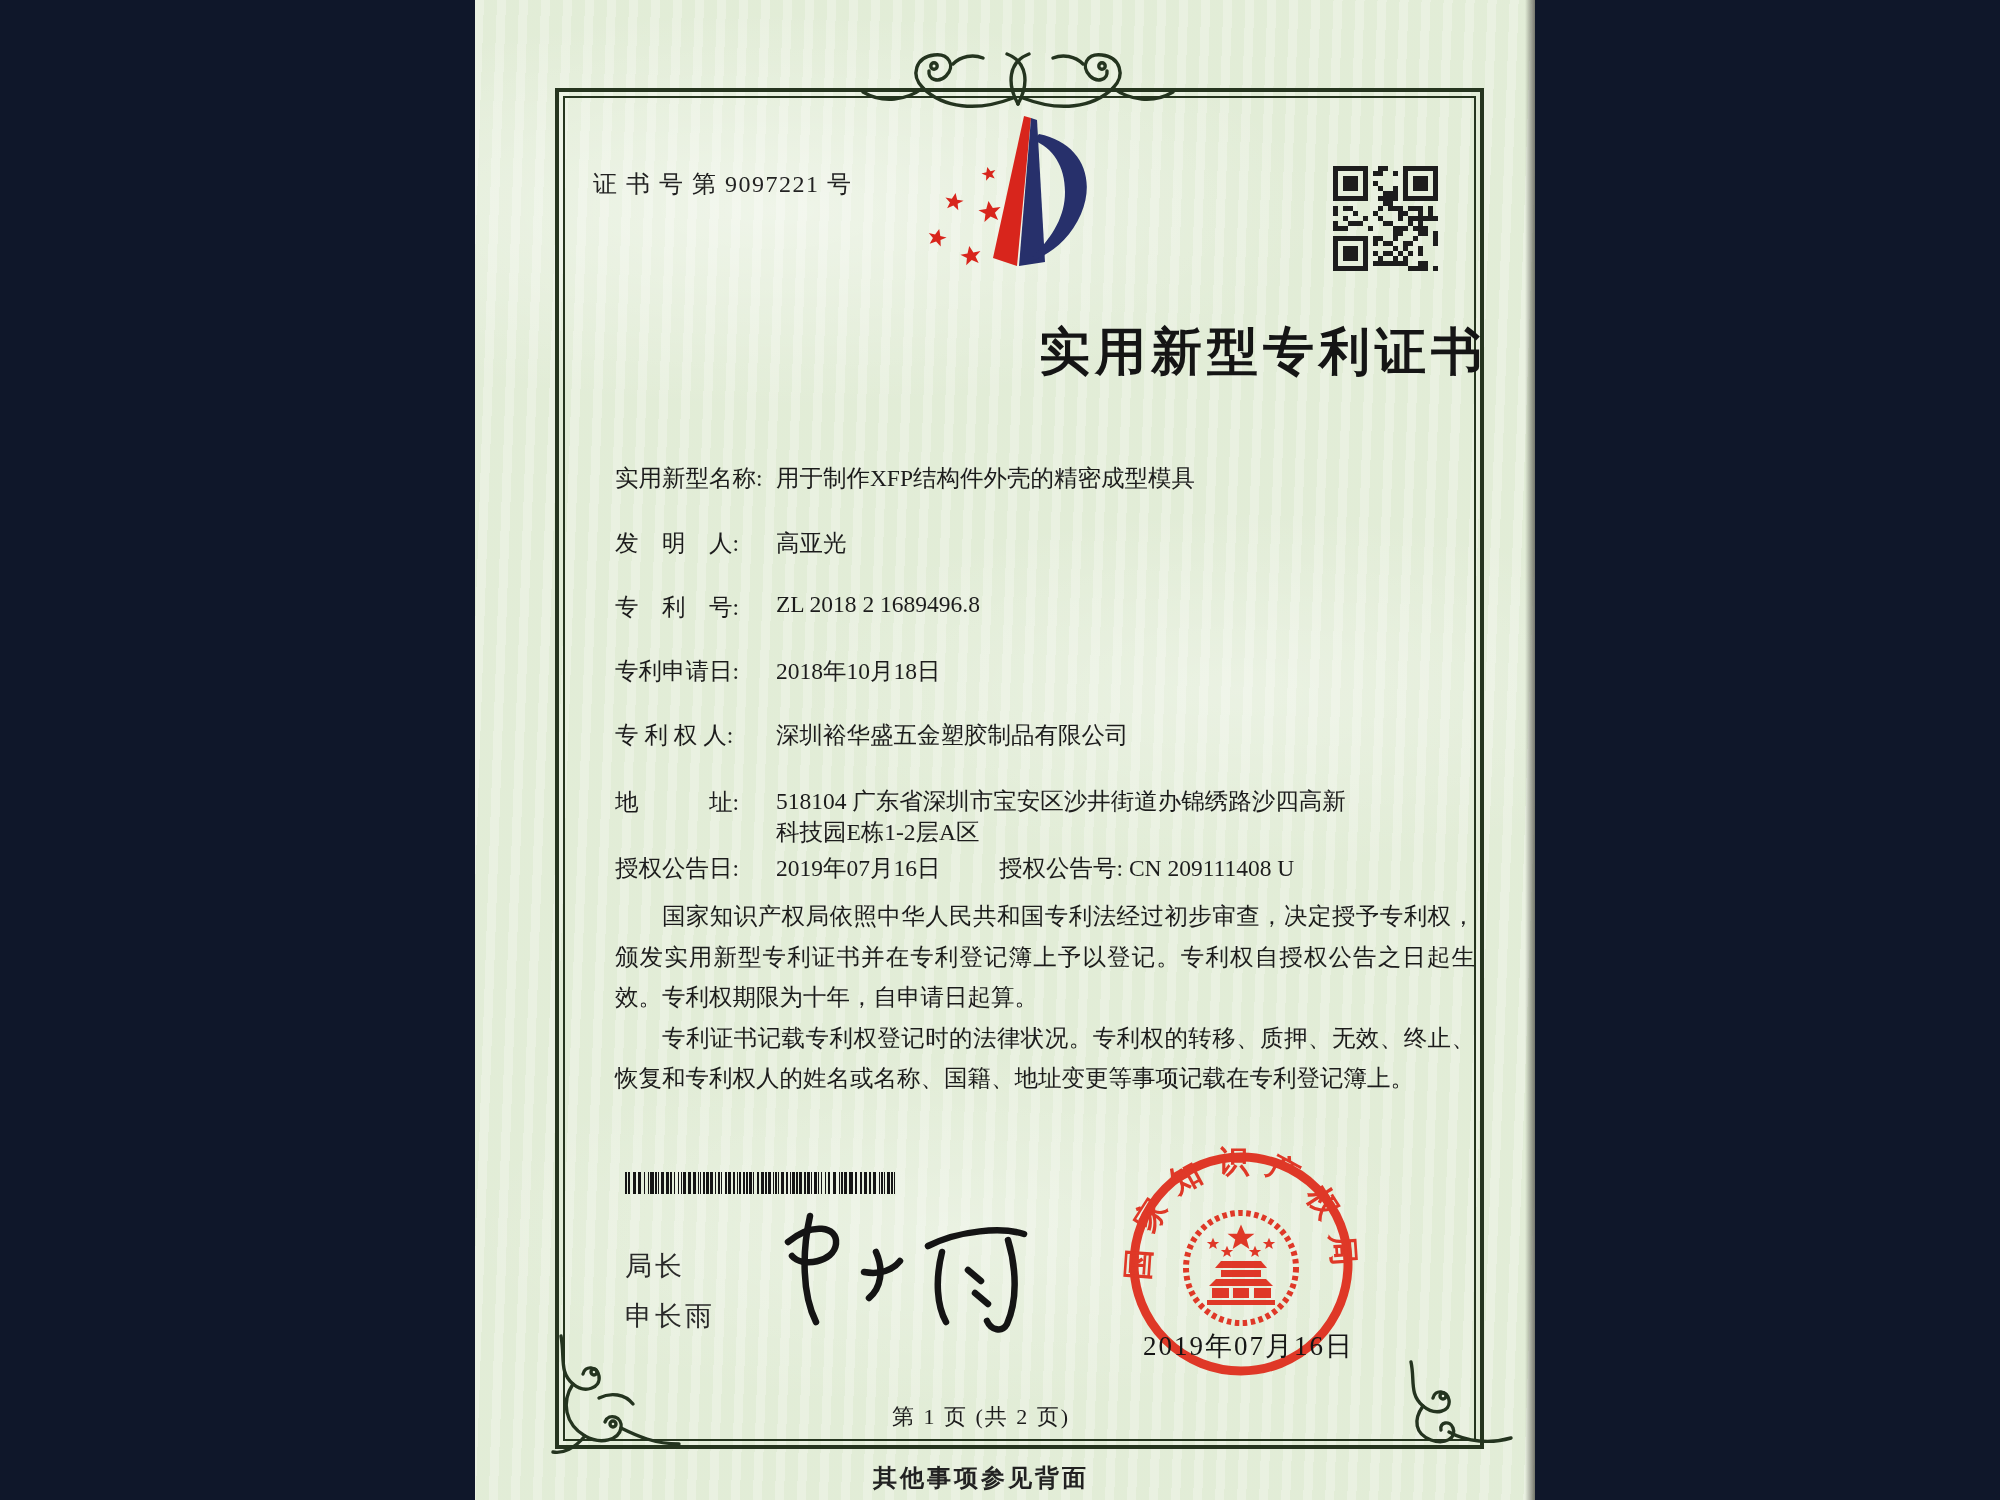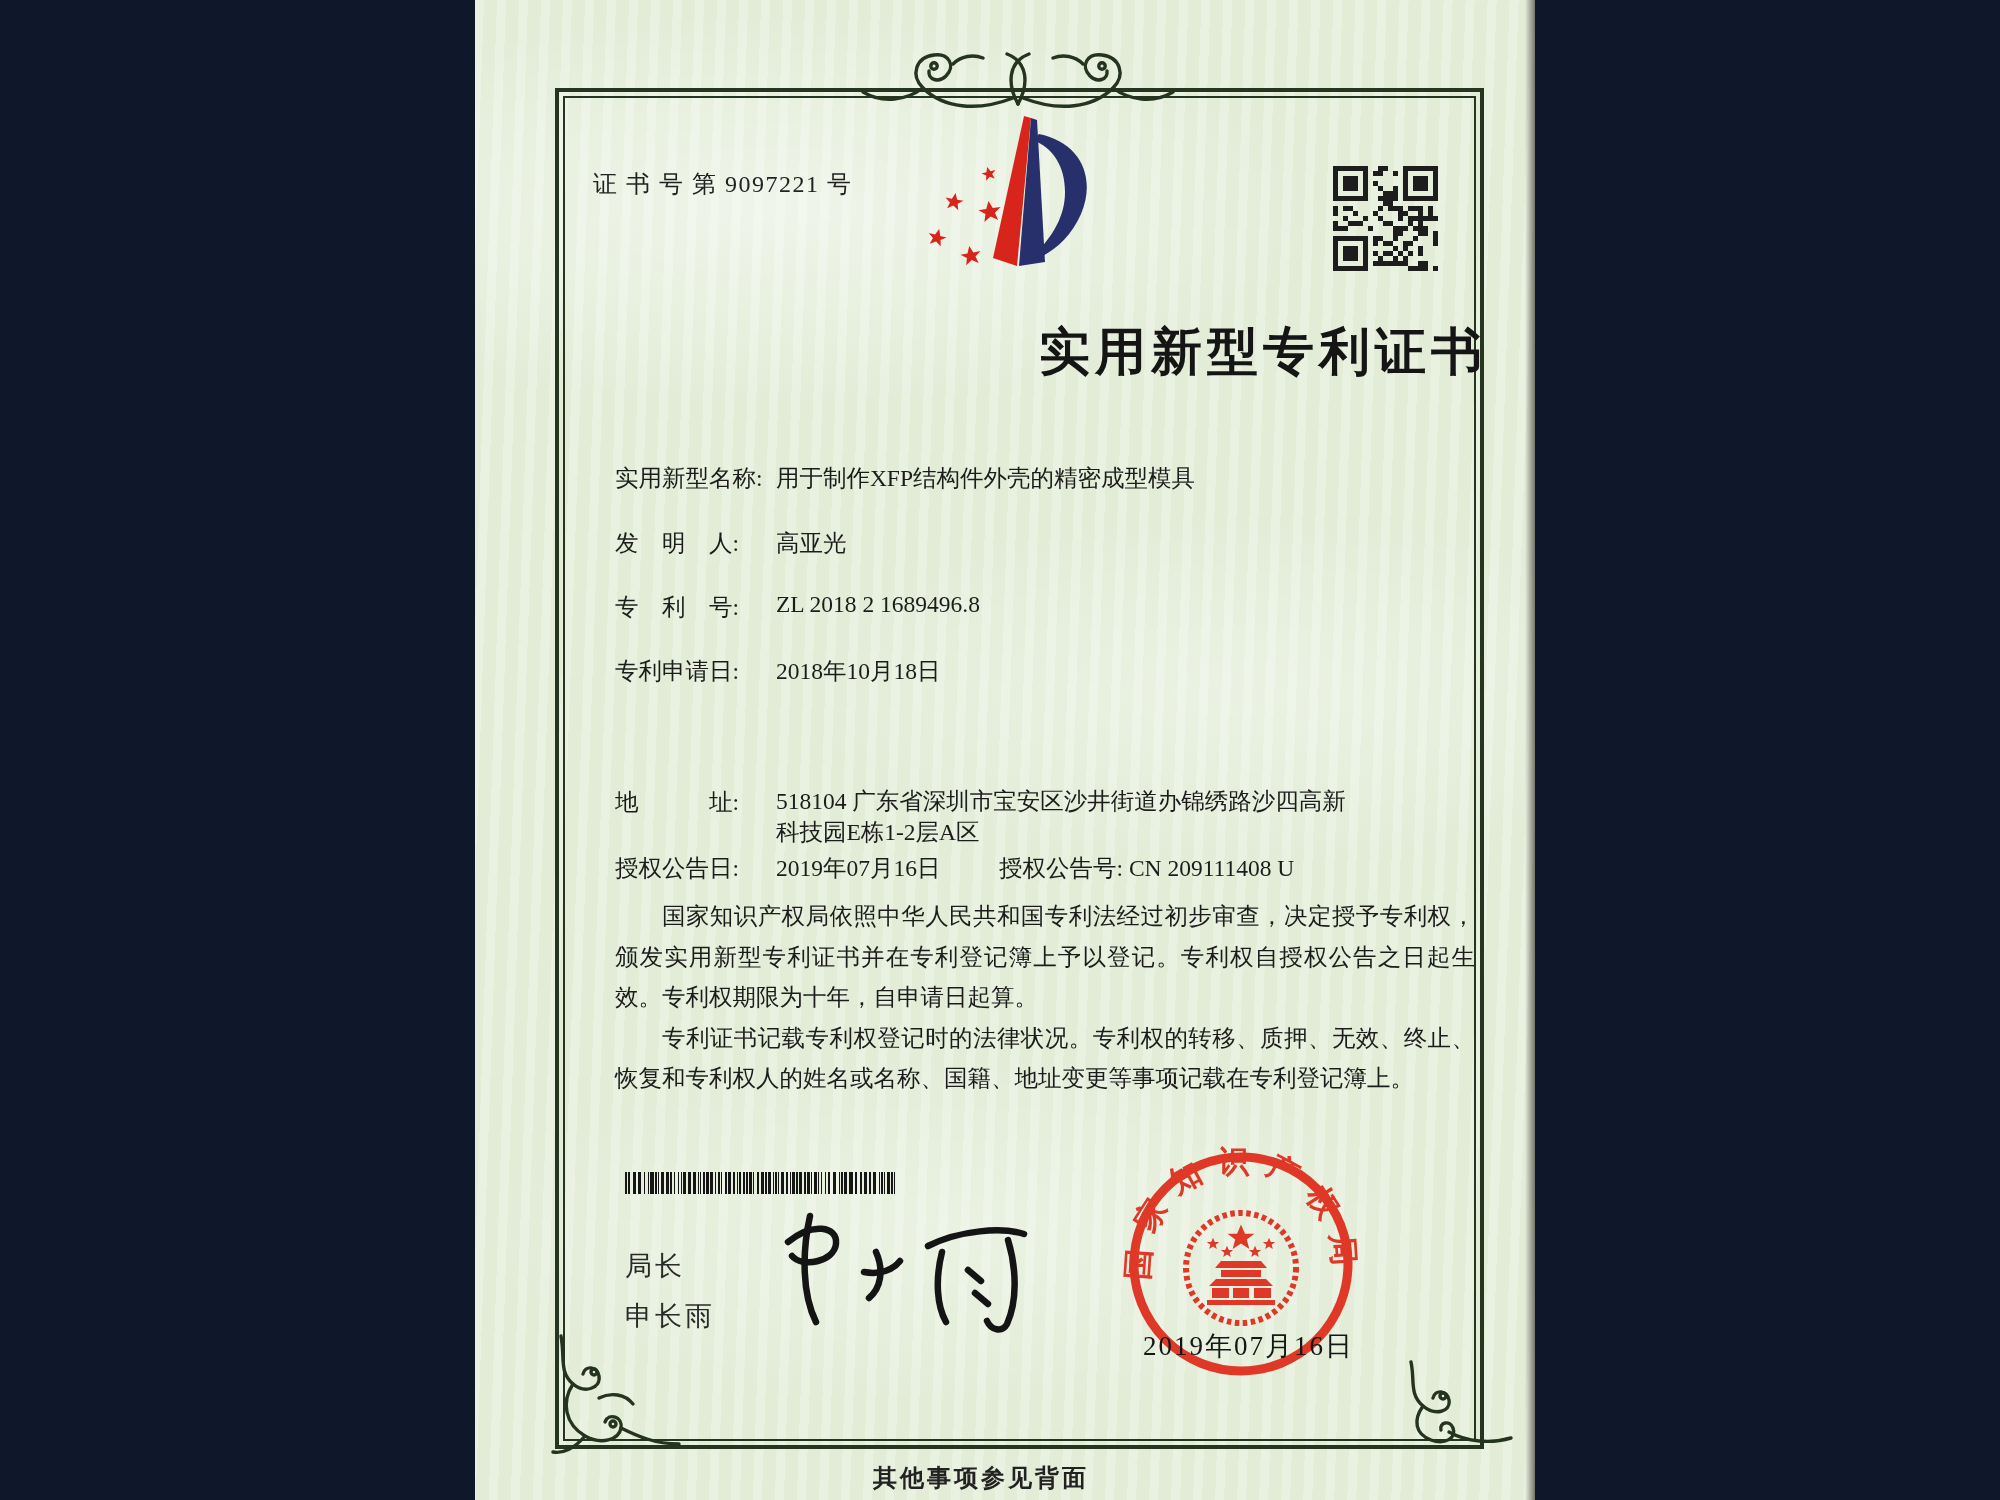--- a/index.html
+++ b/index.html
@@ -253,20 +253,24 @@
       <span class="val">高亚光</span>
     </div>
     <div class="frow" style="top:591px">
       <span class="lab">专　利　号:</span>
       <span class="val">ZL 2018 2 1689496.8</span>
     </div>
     <div class="frow" style="top:655px">
       <span class="lab">专利申请日:</span>
       <span class="val">2018年10月18日</span>
     </div>
+    <div class="frow" style="top:719px">
+      <span class="lab">专 利 权 人:</span>
+      <span class="val">深圳裕华盛五金塑胶制品有限公司</span>
+    </div>
     <div class="frow" id="row-address" style="top:786px">
       <span class="lab">地　　　址:</span>
       <span class="val"><span>518104 广东省深圳市宝安区沙井街道办锦绣路沙四高新</span><span class="val2">科技园E栋1-2层A区</span></span>
     </div>
     <div class="frow" id="row-grant" style="top:852px">
       <span class="lab">授权公告日:</span>
       <span class="val">2019年07月16日</span>
       <span class="pair2">
         <span>授权公告号:</span>
         <span>CN 209111408 U</span>
@@ -394,17 +398,18 @@
           <rect x="-34" y="36" width="68" height="5"></rect>
         </g>
         <path id="sealArc" d="M -83.4,38.9 A 92,92 0 1 1 83.4,38.9" fill="none"></path>
         <text font-size="31" font-weight="bold" fill="#df2b1a" letter-spacing="15" font-family="Liberation Serif, DejaVu Serif, serif">
           <textPath href="#sealArc" startOffset="50%" text-anchor="middle">国家知识产权局</textPath>
         </text>
       </g>
     </svg>
     <div class="abs" id="seal-date">2019年07月16日</div>
 
+    <div class="abs" id="page-indicator">第 1 页 (共 2 页)</div>
     <div class="abs" id="back-note">其他事项参见背面</div>
 
     <div class="scan-edge"></div>
   </div>
 </div>
 
 </body></html>

